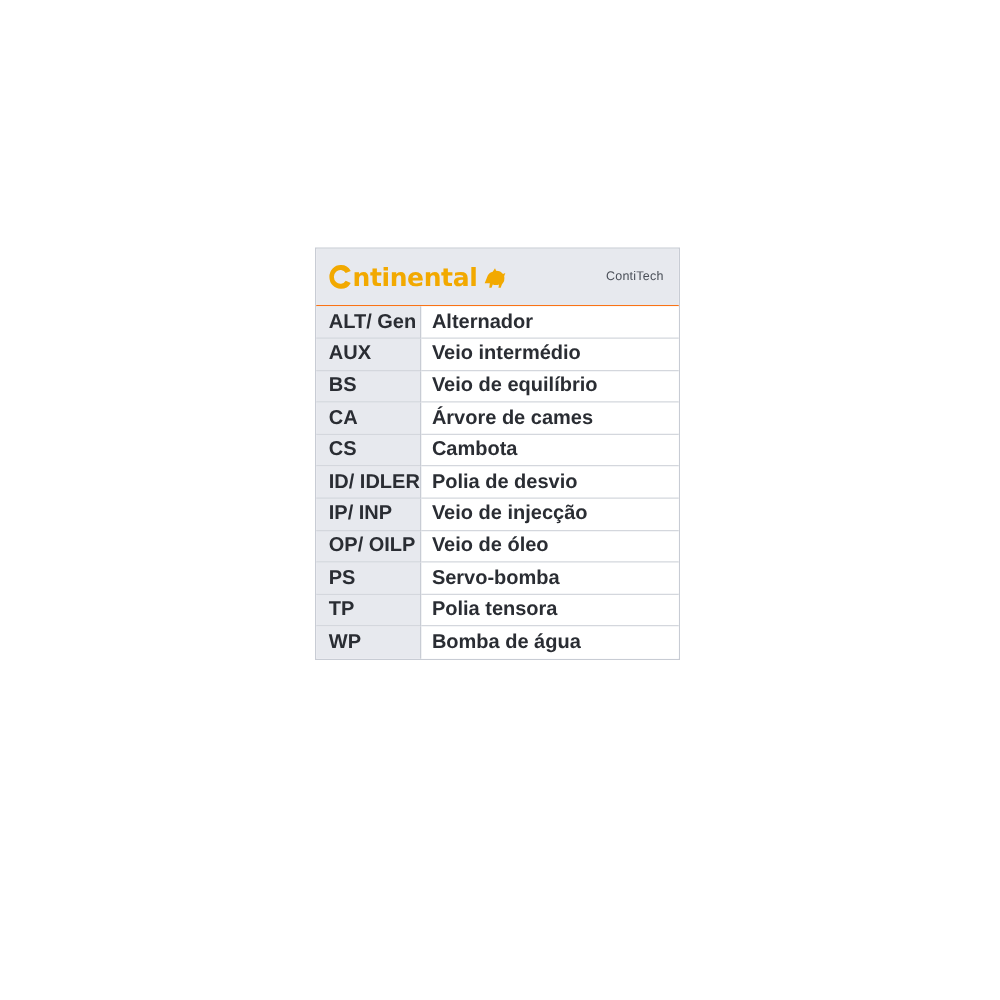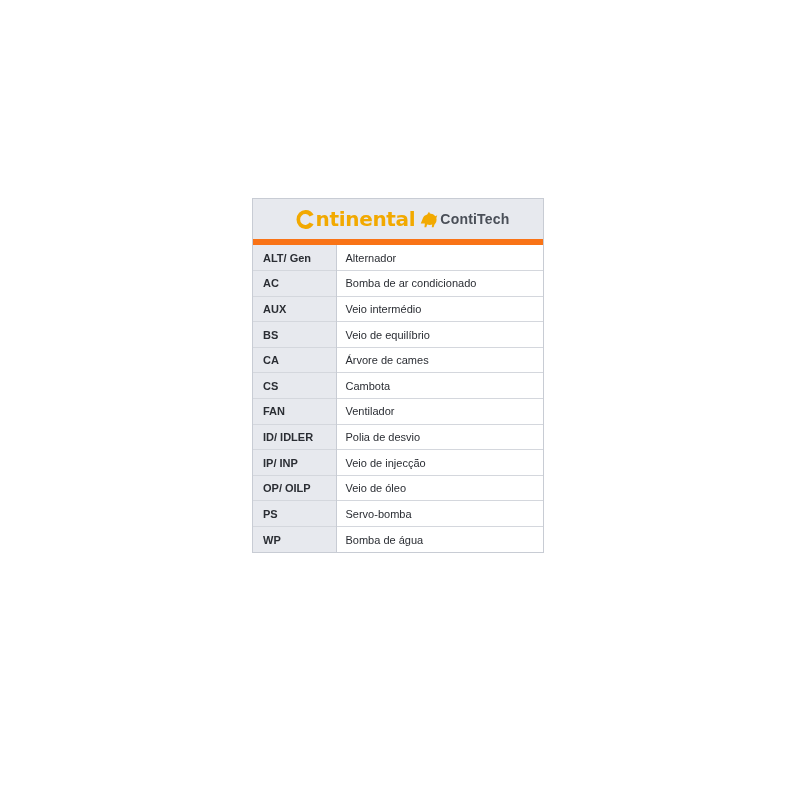--- a/index.html
+++ b/index.html
@@ -21,25 +21,25 @@
     top: 198px;
     width: 292px;
     background: #ffffff;
     border: 1px solid #c8ccd4;
     box-sizing: border-box;
   }
 
   .legend-header {
     height: 46px;
     background: #e7e9ee;
-    border-bottom: 6px solid #f97316;
+    border-bottom: 1px solid #f97316;
     display: flex;
     align-items: center;
-    justify-content: center;
-    padding: 0 12px 0 22px;
+    justify-content: space-between;
+    padding: 0 12px 0 10px;
     box-sizing: border-box;
   }
 
   .brand {
     display: flex;
     align-items: center;
     gap: 3px;
   }
 
   .brand-word {
@@ -52,56 +52,56 @@
   }
 
   .brand-horse {
     width: 22px;
     height: 22px;
     display: block;
   }
 
   .brand-sub {
     color: #4a4f58;
-    font-size: 14px;
-    font-weight: bold;
+    font-size: 10px;
+    font-weight: normal;
     letter-spacing: 0.2px;
   }
 
   table.legend-table {
     border-collapse: collapse;
     width: 100%;
     table-layout: fixed;
   }
 
   table.legend-table td {
     border-top: 1px solid #d4d7dd;
     height: 25.6px;
-    font-size: 11px;
+    font-size: 16px;
     box-sizing: border-box;
   }
 
   table.legend-table tr:first-child td {
     border-top: none;
   }
 
   td.abbr {
     width: 83px;
     background: #e7e9ee;
     color: #2a2d33;
     font-weight: bold;
     padding-left: 10px;
     border-right: 1px solid #c8ccd4;
     white-space: nowrap;
   }
 
   td.desc {
     background: #ffffff;
     color: #2a2d33;
-    font-weight: normal;
+    font-weight: bold;
     padding-left: 9px;
     white-space: nowrap;
   }
 </style>
 </head>
 <body>
 
 <div class="legend-card">
 
   <div class="legend-header">
@@ -119,59 +119,55 @@
     <div class="brand-sub">ContiTech</div>
   </div>
 
   <table class="legend-table">
     <tbody>
       <tr>
         <td class="abbr">ALT/ Gen</td>
         <td class="desc">Alternador</td>
       </tr>
       <tr>
-        <td class="abbr">AC</td>
-        <td class="desc">Bomba de ar condicionado</td>
-      </tr>
-      <tr>
         <td class="abbr">AUX</td>
         <td class="desc">Veio intermédio</td>
       </tr>
       <tr>
         <td class="abbr">BS</td>
         <td class="desc">Veio de equilíbrio</td>
       </tr>
       <tr>
         <td class="abbr">CA</td>
         <td class="desc">Árvore de cames</td>
       </tr>
       <tr>
         <td class="abbr">CS</td>
         <td class="desc">Cambota</td>
-      </tr>
-      <tr>
-        <td class="abbr">FAN</td>
-        <td class="desc">Ventilador</td>
       </tr>
       <tr>
         <td class="abbr">ID/ IDLER</td>
         <td class="desc">Polia de desvio</td>
       </tr>
       <tr>
         <td class="abbr">IP/ INP</td>
         <td class="desc">Veio de injecção</td>
       </tr>
       <tr>
         <td class="abbr">OP/ OILP</td>
         <td class="desc">Veio de óleo</td>
       </tr>
       <tr>
         <td class="abbr">PS</td>
         <td class="desc">Servo-bomba</td>
       </tr>
       <tr>
+        <td class="abbr">TP</td>
+        <td class="desc">Polia tensora</td>
+      </tr>
+      <tr>
         <td class="abbr">WP</td>
         <td class="desc">Bomba de água</td>
       </tr>
     </tbody>
   </table>
 
 </div>
 
 </body></html>

